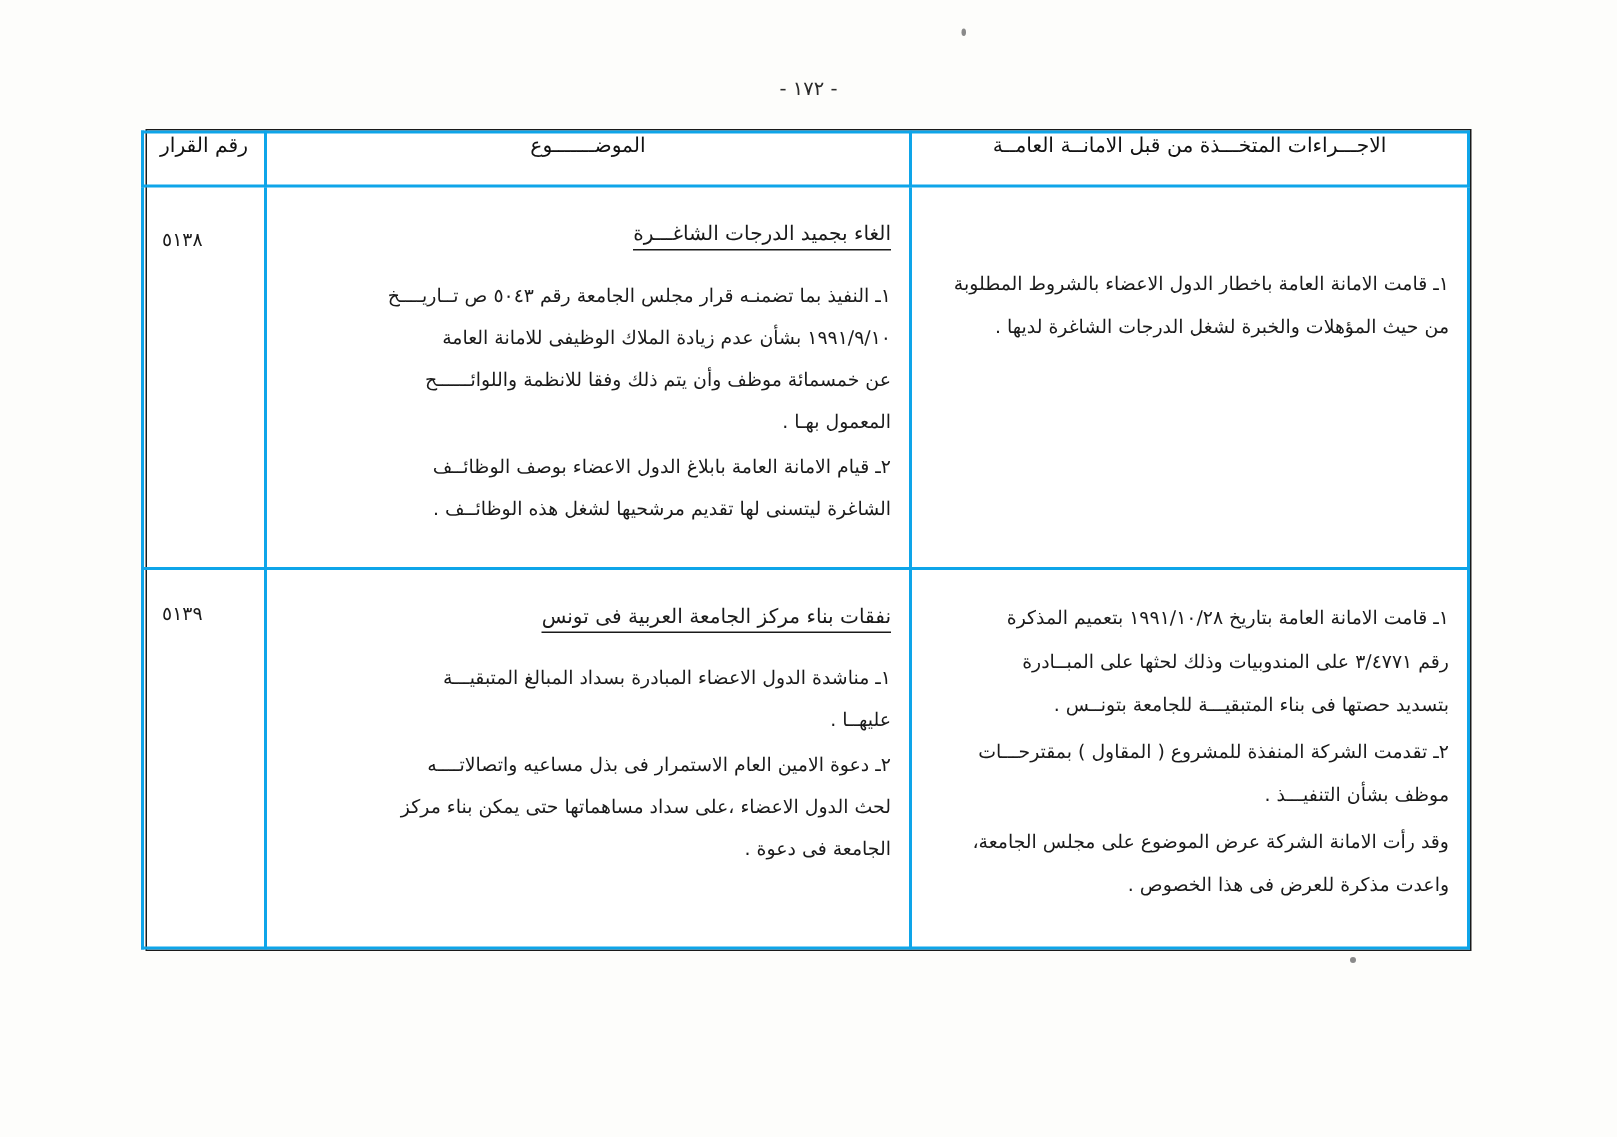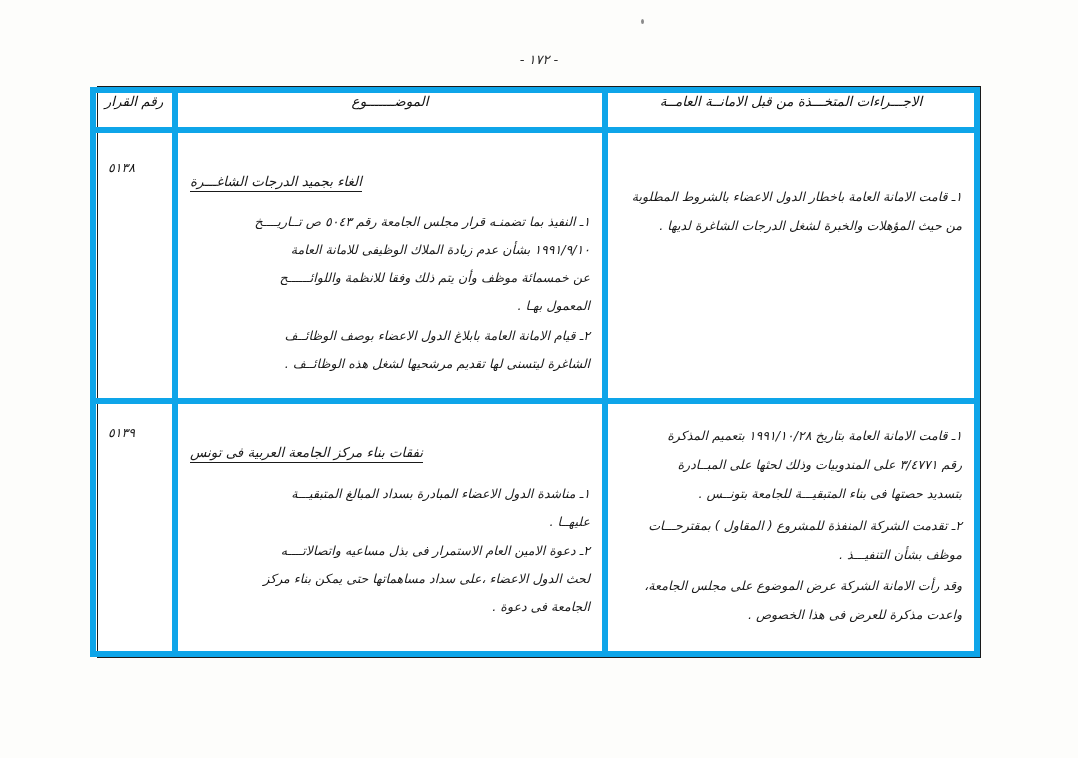--- a/index.html
+++ b/index.html
@@ -13,21 +13,20 @@
     position: relative;
     font-family: "DejaVu Sans", sans-serif;
     color: #1a1a1a;
     overflow: hidden;
   }
 
   .page {
     position: absolute;
     inset: 0;
     background: #fdfdfb;
-    font-style: italic;
   }
 
   
   .speck {
     position: absolute;
     background: #8a8a8a;
     border-radius: 50%;
   }
   .speck.s1 { left: 641px; top: 19px; width: 3px; height: 5px; }
   .speck.s2 { left: 900px; top: 638px; width: 4px; height: 4px; }
@@ -53,21 +52,21 @@
     background: #fff;
     box-sizing: border-box;
   }
 
   table.doc {
     width: 100%;
     border-collapse: collapse;
     table-layout: fixed;
   }
   table.doc th, table.doc td {
-    border: 6px solid #0ea5e9;
+    border: 2px solid #0ea5e9;
     vertical-align: top;
     padding: 0;
   }
 
   col.c-num { width: 82px; }
   col.c-sub { width: 430px; }
   col.c-act { width: 372px; }
 
   .hdr-cell {
     height: 34px;
@@ -88,22 +87,22 @@
   }
 
   .num-cell .cell-inner {
     padding-top: 22px;
     text-align: left;
     font-size: 12.6px;
     letter-spacing: 1.4px;
   }
 
   .title-line {
-    text-align: left;
-    margin: 19px 0 14px 0;
+    text-align: right;
+    margin: 2px 0 14px 0;
     font-size: 13.4px;
     letter-spacing: 1px;
     position: relative;
     display: block;
   }
   .title-line span.txt {
     border-bottom: 1px solid #1a1a1a;
     padding-bottom: 2px;
   }
 

